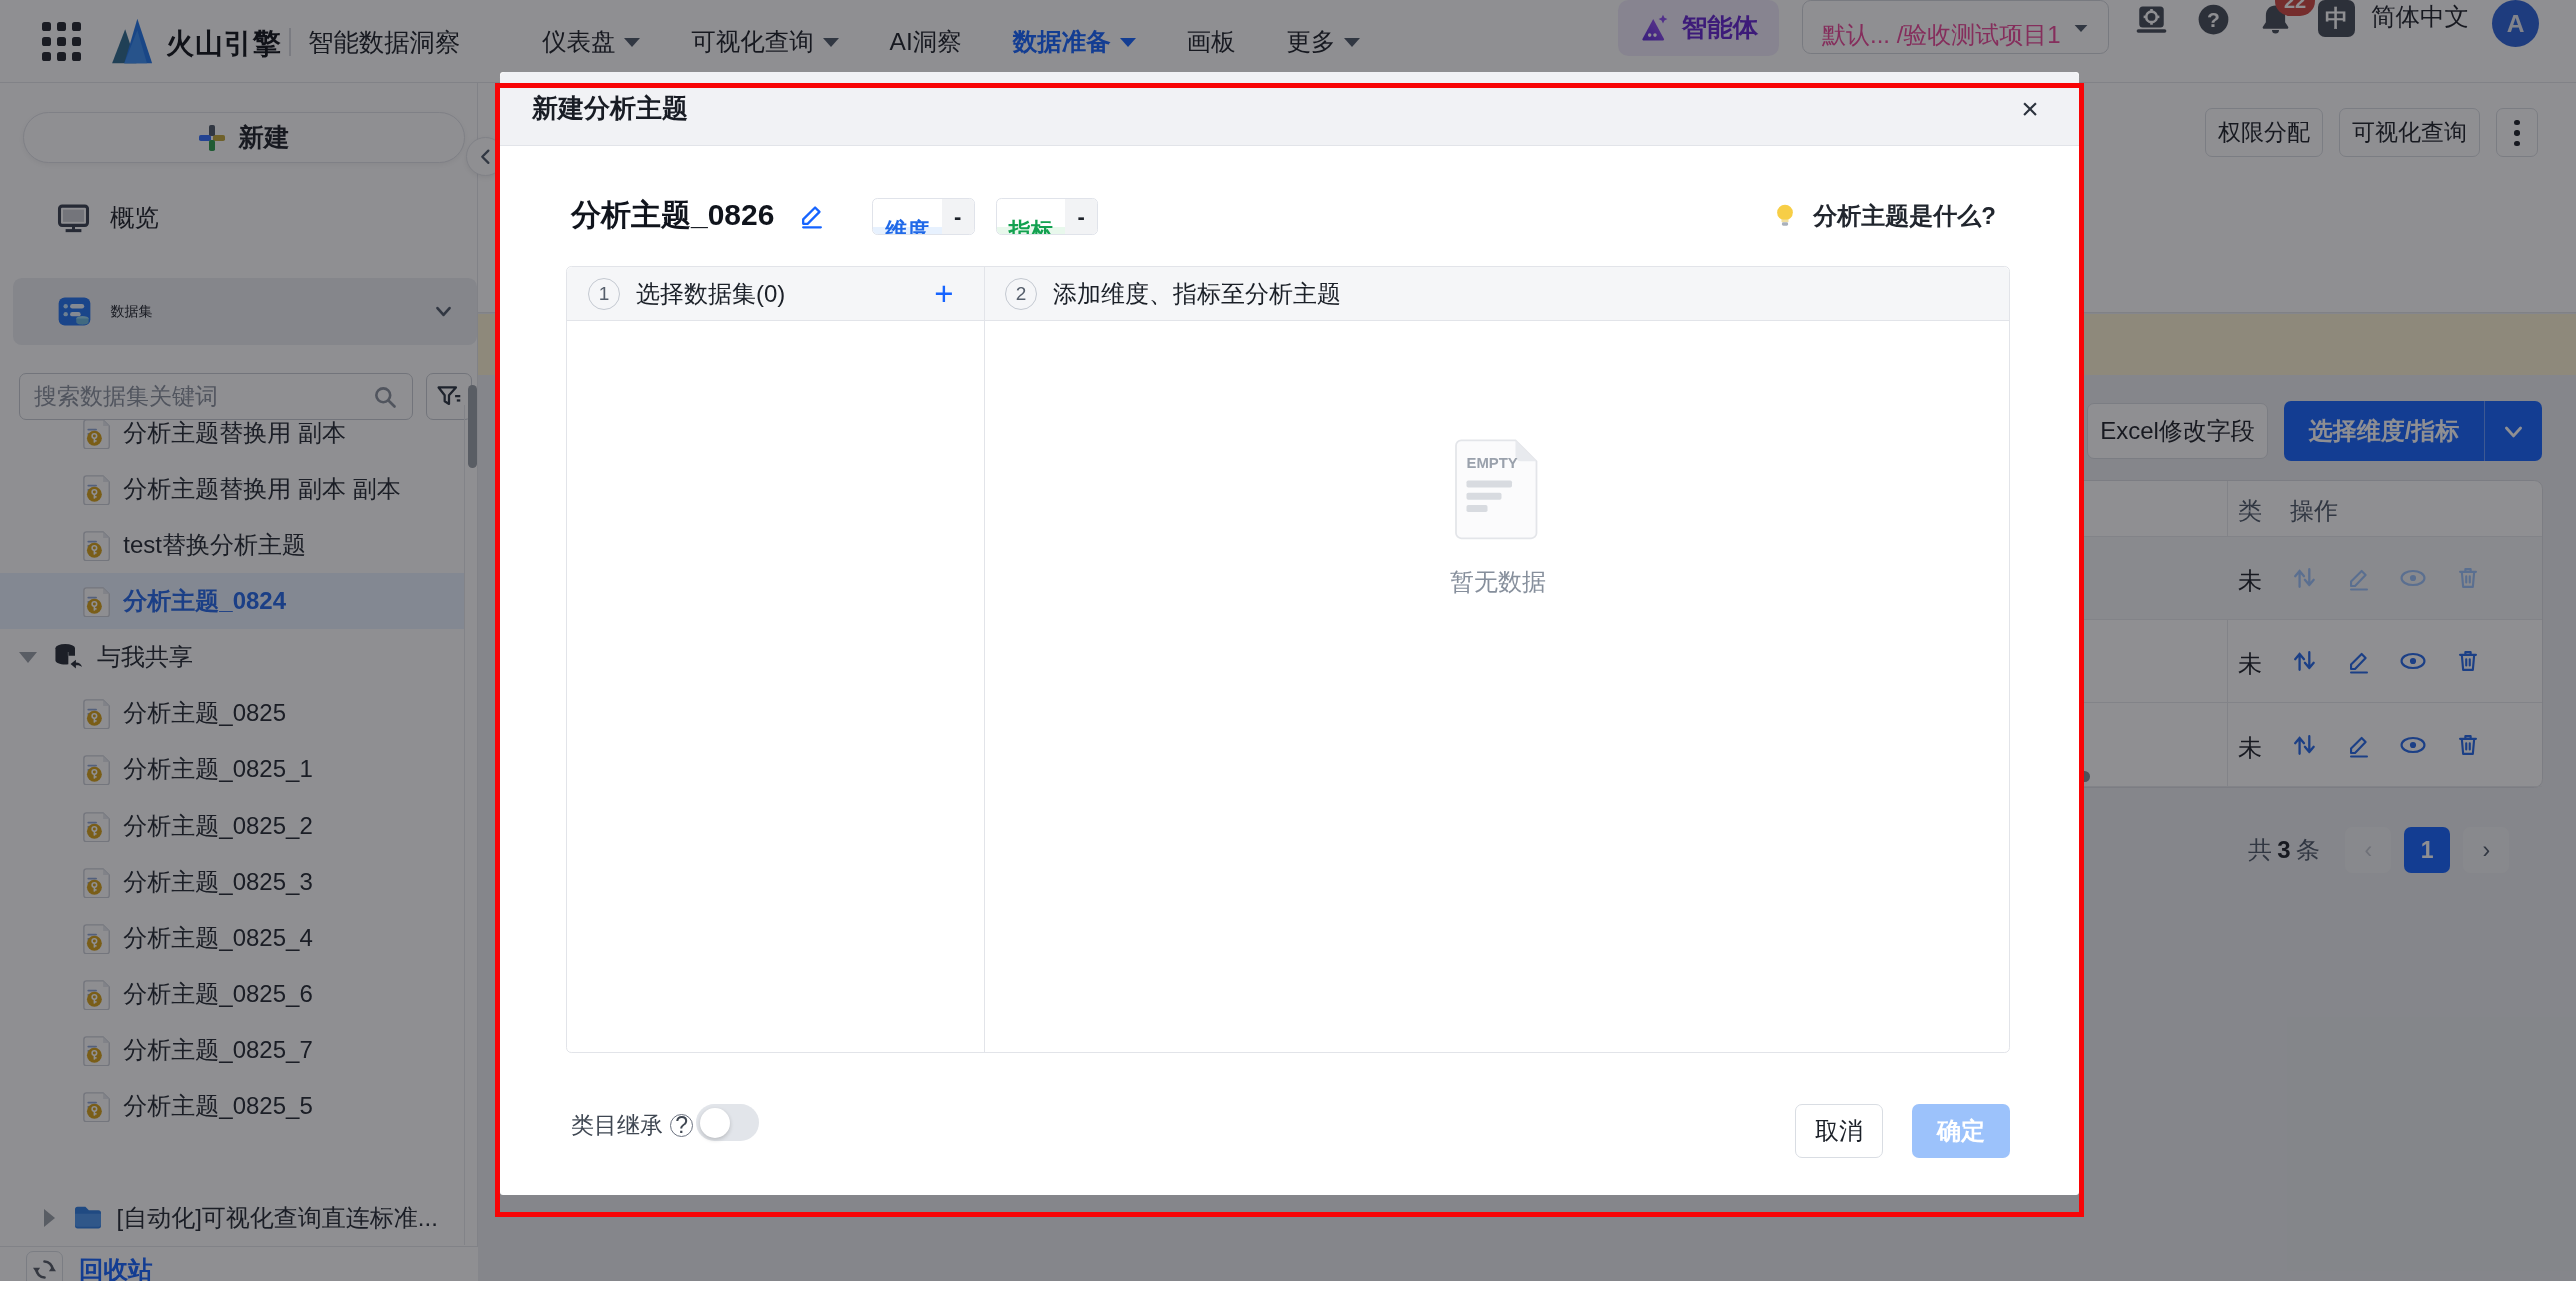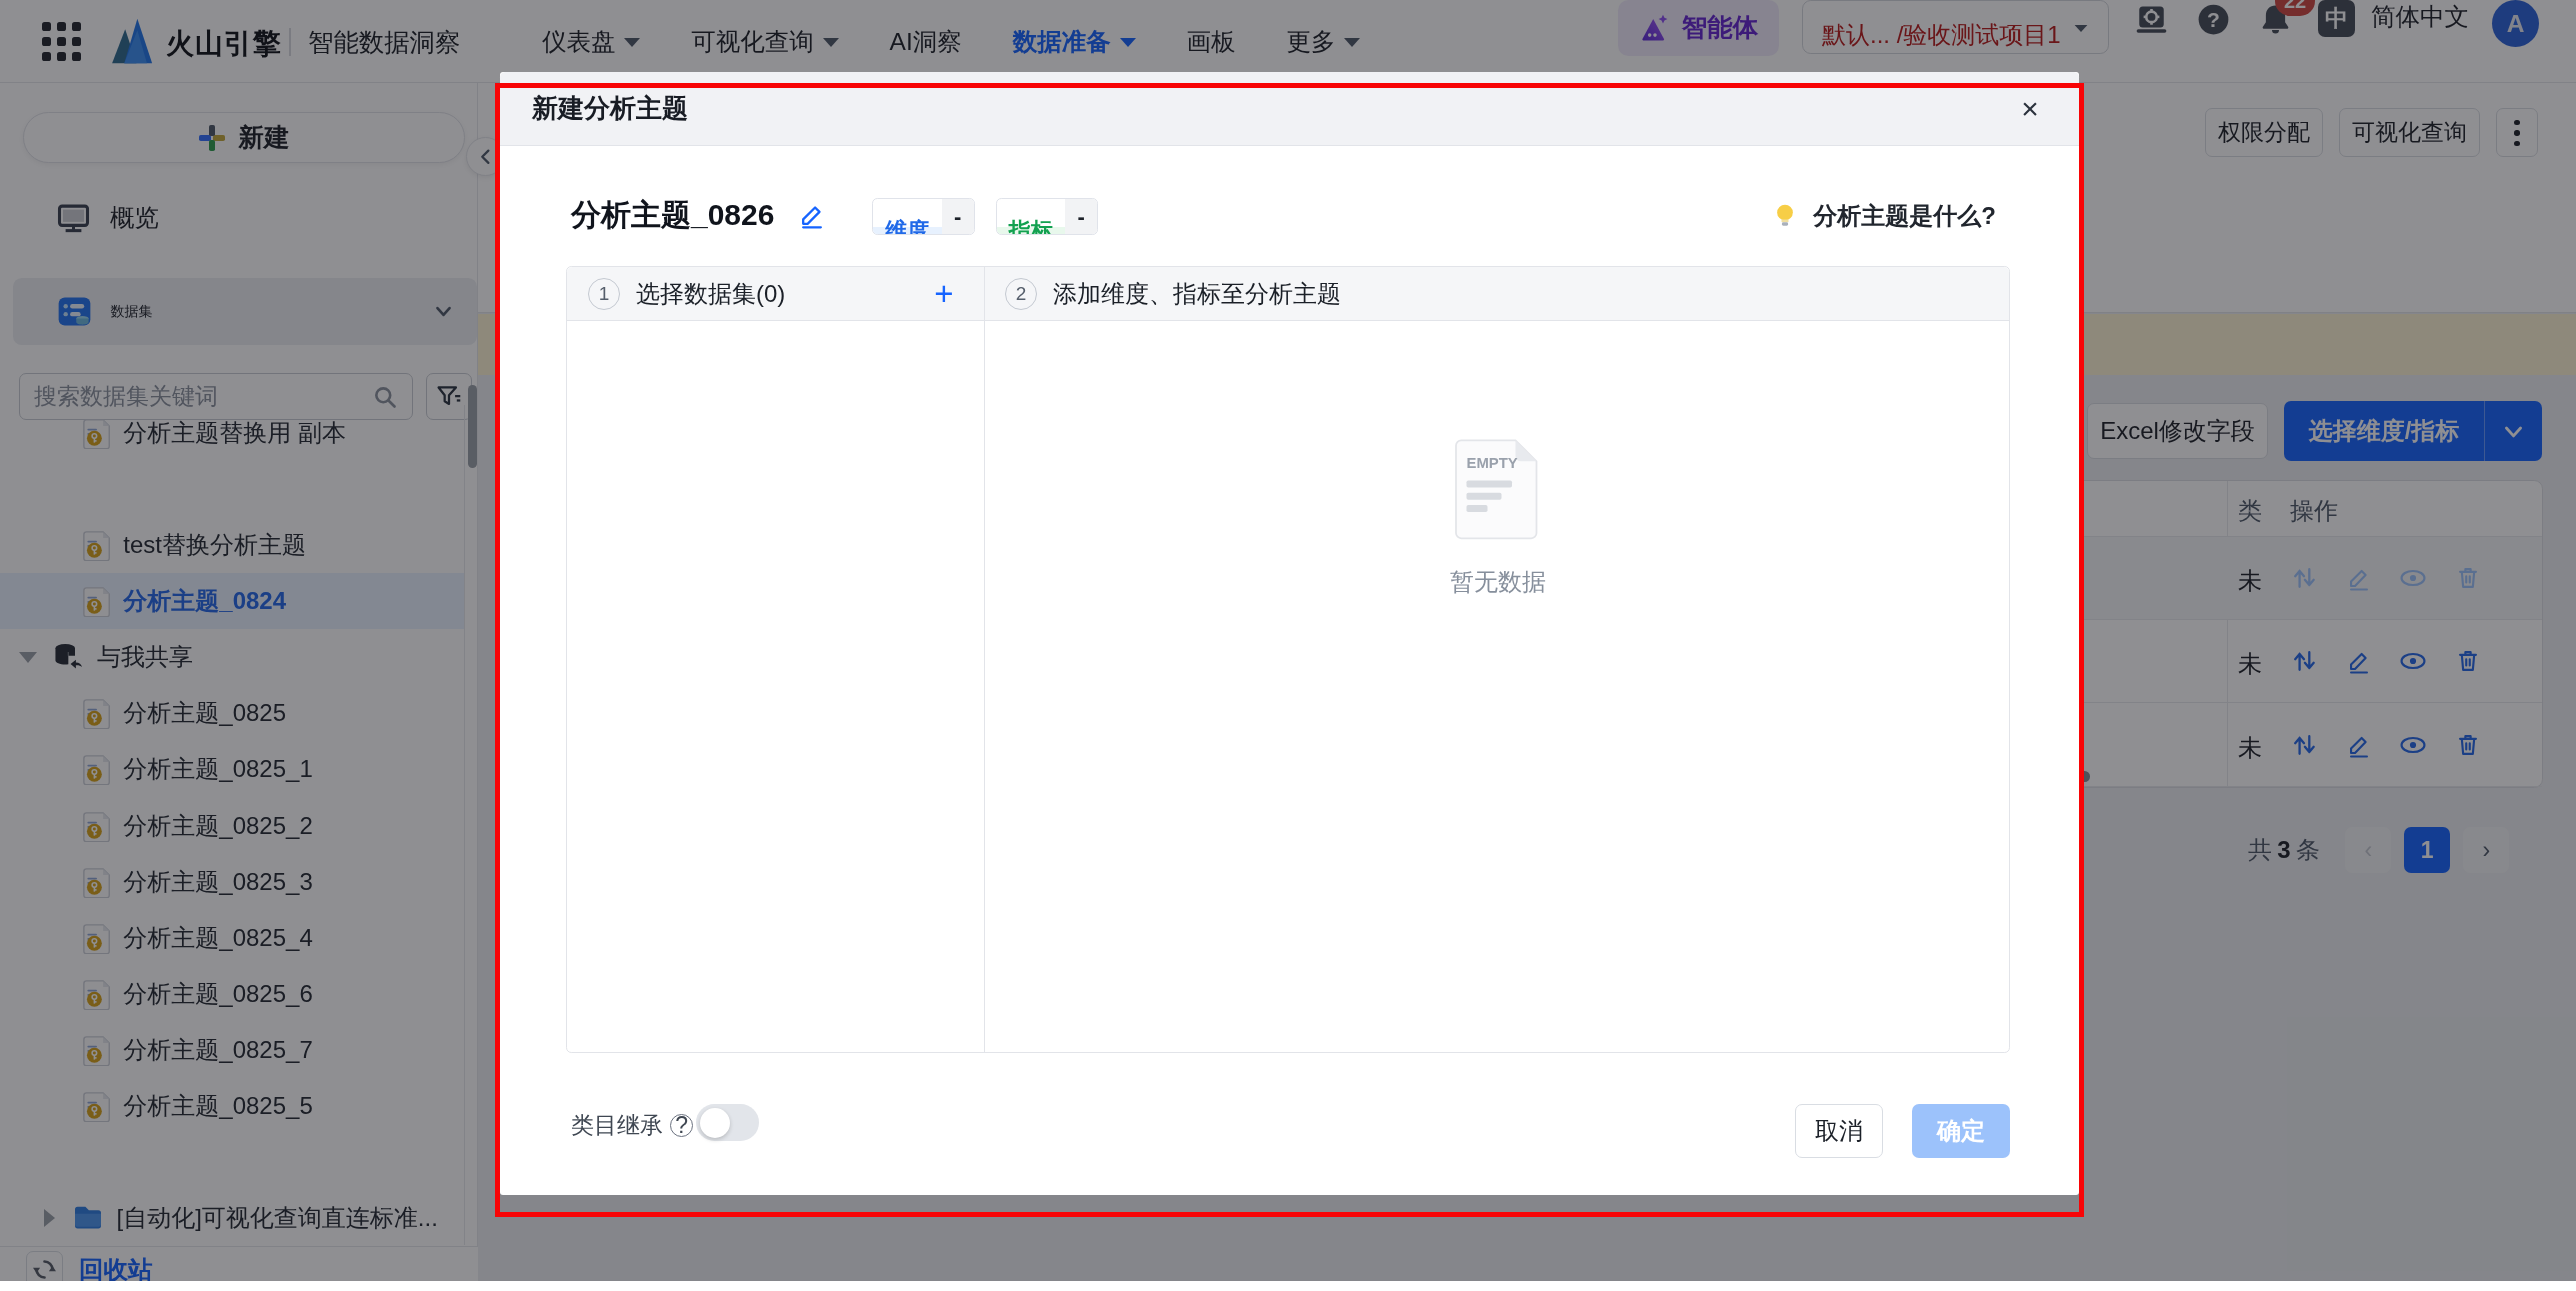--- a/index.html
+++ b/index.html
@@ -22,21 +22,21 @@
   .nav-item.active { color:#1664ff; font-weight:600; }
   .caret { width:0; height:0; border-left:8px solid transparent; border-right:8px solid transparent;
            border-top:9.6px solid #4e5969; margin-top:2.6px; }
   .nav-item.active .caret { border-top-color:#1664ff; }
   .nav-right { position:absolute; right:37px; top:0; height:83px; display:flex; align-items:flex-start; gap:23px; }
   .agent-pill { display:flex; align-items:center; gap:10.5px; background:#f0eafc; border-radius:10.5px;
                 height:56px; padding:0 21px; cursor:pointer; }
   .agent-pill span { font-size:25.4px; font-weight:600; color:#6425d0; }
   .project-select { display:flex; align-items:center; gap:12.3px; height:54px; padding:0 19px;
                     border:1.8px solid #d4d7dd; border-radius:8.8px; background:#fff; cursor:pointer; }
-  .project-select span { font-size:24px; color:#b91c1c;margin-top:16px; }
+  .project-select span { font-size:24px; color:#ec4899;margin-top:16px; }
   .project-select .caret { transform:scale(.8); }
   .icon-btn { position:relative; width:39px; height:39px; display:flex; align-items:center; justify-content:center; cursor:pointer; }
   .badge { position:absolute; top:-14px; left:19px; min-width:40px; height:30px; border-radius:15px;
            background:#cf4741; color:#fff; font-size:20px; font-weight:700; display:flex;
            align-items:center; justify-content:center; padding:0 7px; }
   .lang-box { width:37px; height:37px; border-radius:7px; background:#454c58; color:#fff; font-size:23px;
               font-weight:700; display:flex; align-items:center; justify-content:center; }
   .lang-text { font-size:24.5px; color:#1d2129; margin-left:-7px; }
   .avatar { width:47px; height:47px; border-radius:50%; background:#2b62d9; color:#e6e9f2;
             font-size:24.5px; font-weight:700; display:flex; align-items:center; justify-content:center; cursor:pointer; }
@@ -332,20 +332,34 @@
               <path d="M23 3l7 7h-7z" fill="#e4e7ec"></path>
               <path d="M6 14h9M6 19h9M6 24h7" stroke="#8fa7d6" stroke-width="2" stroke-linecap="round"></path>
               <circle cx="13" cy="24" r="8.5" fill="#d7a31a"></circle>
               <circle cx="13" cy="21.5" r="2.6" fill="none" stroke="#fff" stroke-width="1.8"></circle>
               <line x1="13" y1="24" x2="13" y2="29" stroke="#fff" stroke-width="1.8"></line>
               <line x1="13" y1="27" x2="15.5" y2="27" stroke="#fff" stroke-width="1.8"></line>
             </svg>
           </span>
           <span class="t-label" style="margin-left:12.3px;">分析主题替换用 副本</span>
         </div>
+        <div class="t-row" style="top: 56px;">
+          <span style="margin-left:83px;display:flex;">
+            <svg width="28" height="32" viewBox="0 0 32 36">
+              <path d="M3 2h19l7 7v23a3 3 0 0 1-3 3H3a3 3 0 0 1-3-3V5a3 3 0 0 1 3-3z" transform="translate(1,1)" fill="#fdfdfe" stroke="#ccd0d8" stroke-width="1.6"></path>
+              <path d="M23 3l7 7h-7z" fill="#e4e7ec"></path>
+              <path d="M6 14h9M6 19h9M6 24h7" stroke="#8fa7d6" stroke-width="2" stroke-linecap="round"></path>
+              <circle cx="13" cy="24" r="8.5" fill="#d7a31a"></circle>
+              <circle cx="13" cy="21.5" r="2.6" fill="none" stroke="#fff" stroke-width="1.8"></circle>
+              <line x1="13" y1="24" x2="13" y2="29" stroke="#fff" stroke-width="1.8"></line>
+              <line x1="13" y1="27" x2="15.5" y2="27" stroke="#fff" stroke-width="1.8"></line>
+            </svg>
+          </span>
+          <span class="t-label" style="margin-left:12.3px;">分析主题替换用 副本 副本</span>
+        </div>
         <div class="t-row" style="top: 112px;">
           <span style="margin-left:83px;display:flex;">
             <svg width="28" height="32" viewBox="0 0 32 36">
               <path d="M3 2h19l7 7v23a3 3 0 0 1-3 3H3a3 3 0 0 1-3-3V5a3 3 0 0 1 3-3z" transform="translate(1,1)" fill="#fdfdfe" stroke="#ccd0d8" stroke-width="1.6"></path>
               <path d="M23 3l7 7h-7z" fill="#e4e7ec"></path>
               <path d="M6 14h9M6 19h9M6 24h7" stroke="#8fa7d6" stroke-width="2" stroke-linecap="round"></path>
               <circle cx="13" cy="24" r="8.5" fill="#d7a31a"></circle>
               <circle cx="13" cy="21.5" r="2.6" fill="none" stroke="#fff" stroke-width="1.8"></circle>
               <line x1="13" y1="24" x2="13" y2="29" stroke="#fff" stroke-width="1.8"></line>
               <line x1="13" y1="27" x2="15.5" y2="27" stroke="#fff" stroke-width="1.8"></line>

